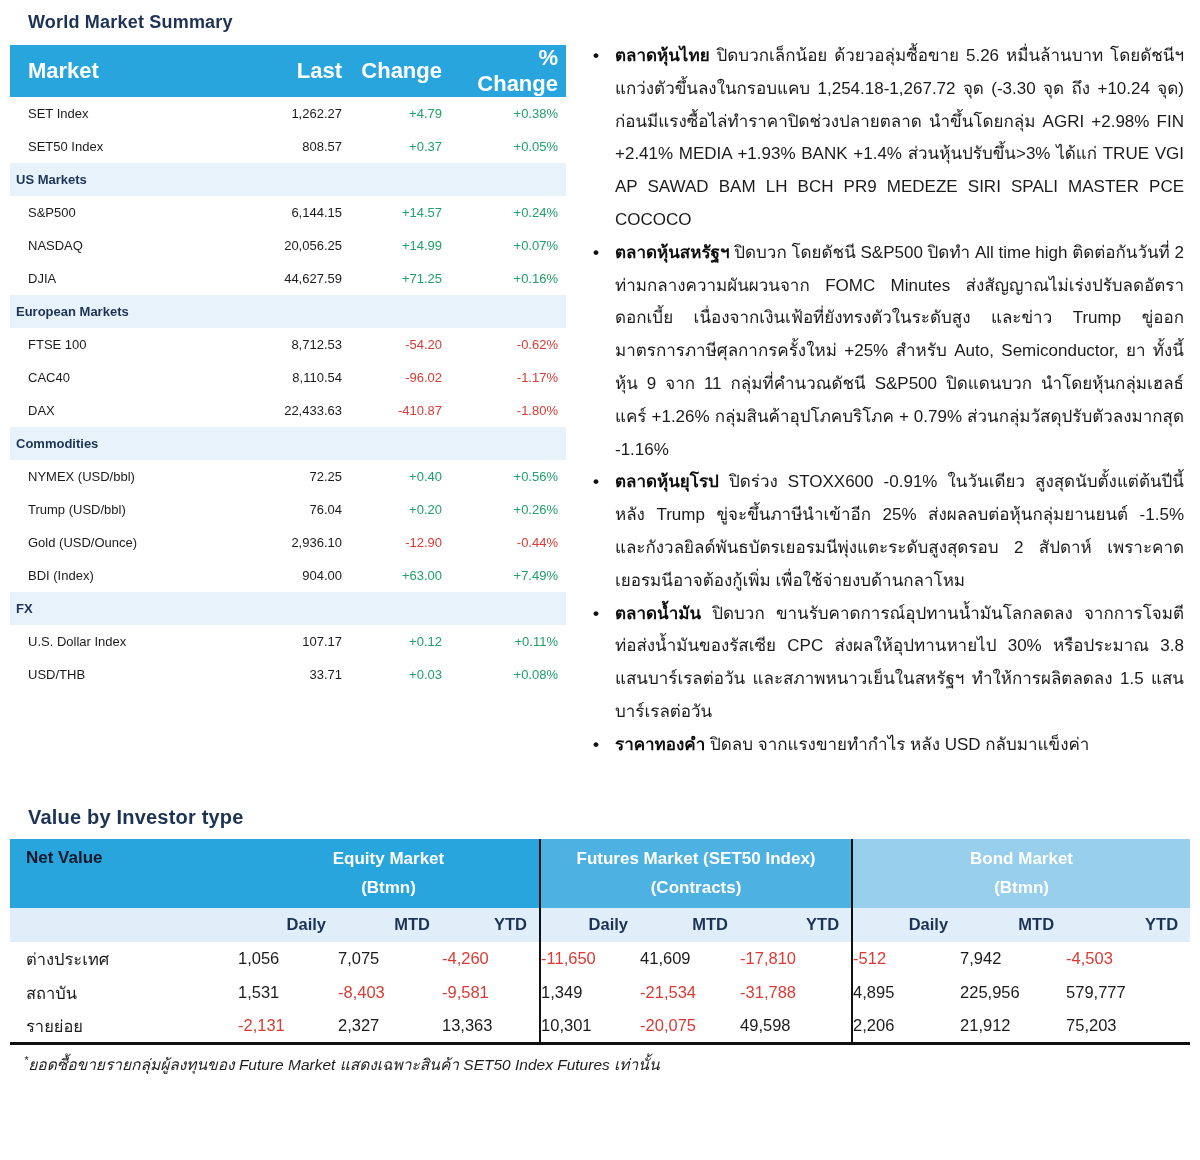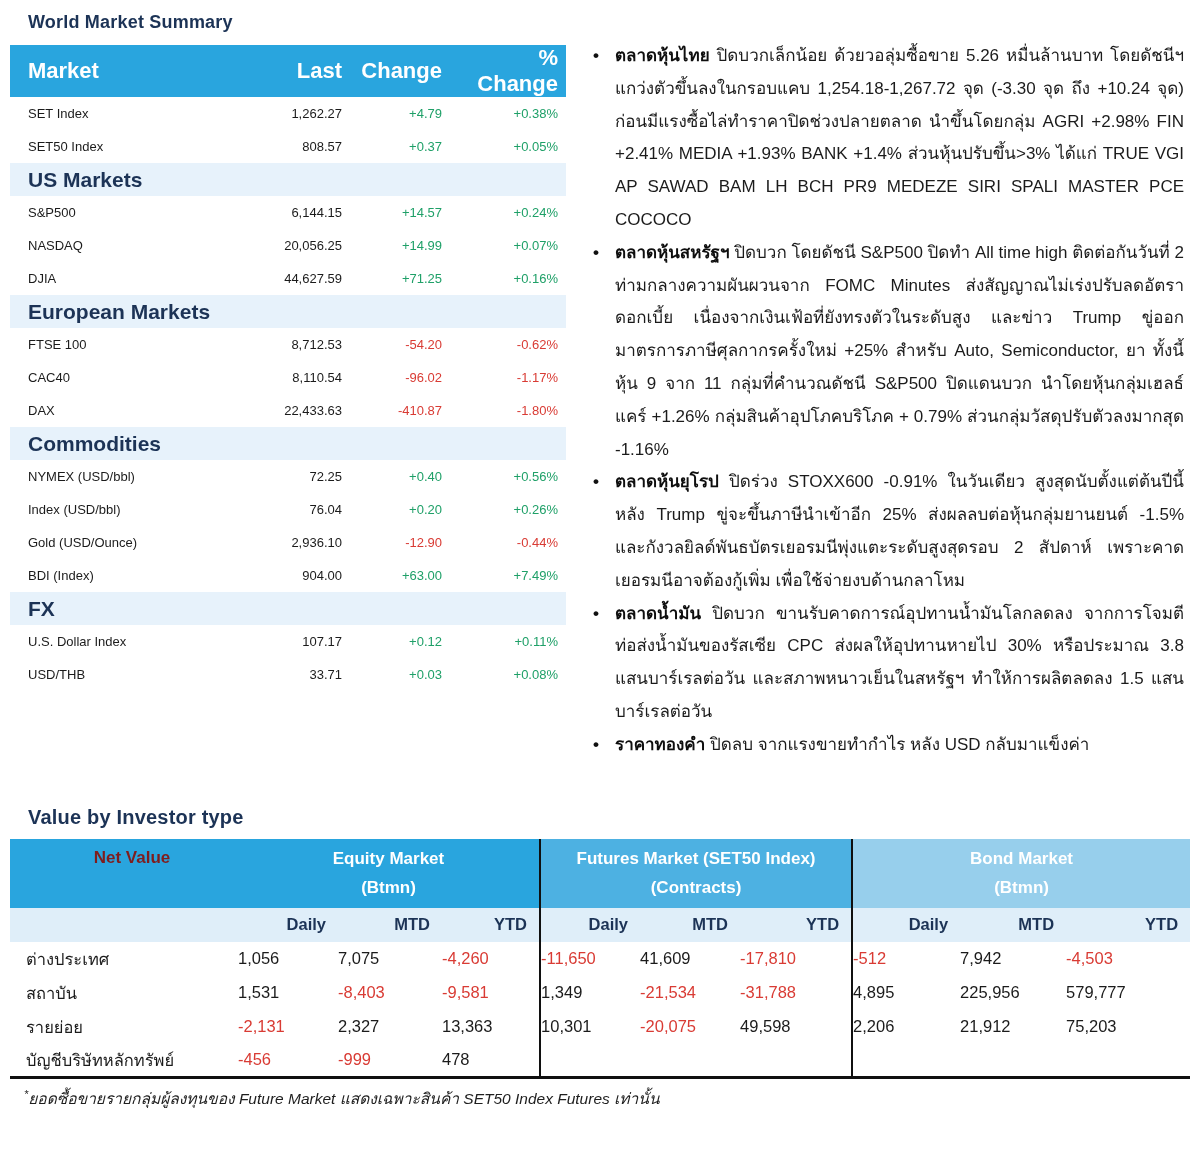--- a/index.html
+++ b/index.html
@@ -40,21 +40,21 @@
     font-size:22px;height:34px;text-align:right;padding:0 8px;
   }
   .market-table thead th:first-child{text-align:left;padding-left:18px;}
   .market-table td{height:33px;font-size:13px;padding:0 8px;white-space:nowrap;}
   .market-table td.name{text-align:left;padding-left:18px;color:var(--ink);}
   .market-table td.num{text-align:right;}
   .market-table td.up{color:var(--green);}
   .market-table td.down{color:var(--red);}
   .market-table tr.section td{
     background:var(--section-bg);font-weight:bold;color:var(--navy);
-    text-align:left;padding-left:18px;font-size:21px;
+    text-align:left;padding-left:6px;font-size:13px;
   }
 
   
   .right-col{flex:1;padding:30px 6px 0 22px;}
   .commentary{list-style:none;}
   .commentary li{
     position:relative;padding-left:27px;text-align:justify;
     font-size:17px;line-height:32.8px;color:var(--ink);
   }
   .commentary li::before{
@@ -72,22 +72,22 @@
   .investor-table{width:1180px;table-layout:fixed;border-bottom:3px solid var(--rule);}
   .investor-table col.ic-label{width:228px;}
   .investor-table col.ic-e1{width:100px;} .investor-table col.ic-e2{width:104px;} .investor-table col.ic-e3{width:98px;}
   .investor-table col.ic-f1{width:100px;} .investor-table col.ic-f2{width:100px;} .investor-table col.ic-f3{width:112px;}
   .investor-table col.ic-b1{width:108px;} .investor-table col.ic-b2{width:106px;} .investor-table col.ic-b3{width:124px;}
   .investor-table th.group{
     height:69px;color:#fff;font-weight:bold;font-size:17px;
     text-align:center;vertical-align:middle;line-height:29px;
   }
   .investor-table th.netvalue{
-    background:var(--header-blue);color:#7f1d1d;font-weight:bold;font-size:17px;
-    text-align:center;vertical-align:top;padding:9px 0 0 16px;
+    background:var(--header-blue);color:#0f172a;font-weight:bold;font-size:17px;
+    text-align:left;vertical-align:top;padding:9px 0 0 16px;
   }
   .g-equity{background:var(--header-blue);}
   .g-futures{background:var(--futures-blue);}
   .g-bond{background:var(--bond-blue);}
   .investor-table th.period{
     background:var(--subhead-bg);color:var(--navy);font-weight:bold;
     font-size:16.5px;height:34px;text-align:right;padding-right:12px;
   }
   .investor-table td{height:34px;font-size:16.5px;text-align:left;padding-right:12px;white-space:nowrap;}
   .investor-table td.label{text-align:left;padding-left:16px;}
@@ -179,21 +179,21 @@
             <tr class="section">
               <td colspan="4">Commodities</td>
             </tr>
             <tr>
               <td class="name">NYMEX (USD/bbl)</td>
               <td class="num">72.25</td>
               <td class="num up">+0.40</td>
               <td class="num up">+0.56%</td>
             </tr>
             <tr>
-              <td class="name">Index (USD/bbl)</td>
+              <td class="name">Trump (USD/bbl)</td>
               <td class="num">76.04</td>
               <td class="num up">+0.20</td>
               <td class="num up">+0.26%</td>
             </tr>
             <tr>
               <td class="name">Gold (USD/Ounce)</td>
               <td class="num">2,936.10</td>
               <td class="num down">-12.90</td>
               <td class="num down">-0.44%</td>
             </tr>
@@ -307,30 +307,18 @@
             <td class="neg">-2,131</td>
             <td>2,327</td>
             <td>13,363</td>
             <td class="group-start">10,301</td>
             <td class="neg">-20,075</td>
             <td>49,598</td>
             <td class="group-start">2,206</td>
             <td>21,912</td>
             <td>75,203</td>
           </tr>
-          <tr>
-            <td class="label">บัญชีบริษัทหลักทรัพย์</td>
-            <td class="neg">-456</td>
-            <td class="neg">-999</td>
-            <td>478</td>
-            <td class="group-start"></td>
-            <td></td>
-            <td></td>
-            <td class="group-start"></td>
-            <td></td>
-            <td></td>
-          </tr>
         </tbody>
     </table>
     <div class="footnote"><sup>*</sup><span>ยอดซื้อขายรายกลุ่มผู้ลงทุนของ Future Market แสดงเฉพาะสินค้า SET50 Index Futures เท่านั้น</span></div>
   </div>
 
 </div>
 
 </body></html>

